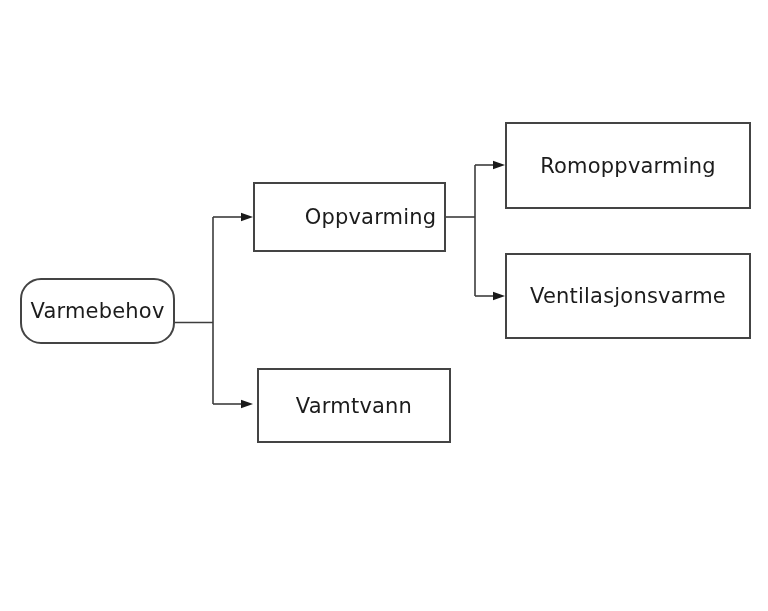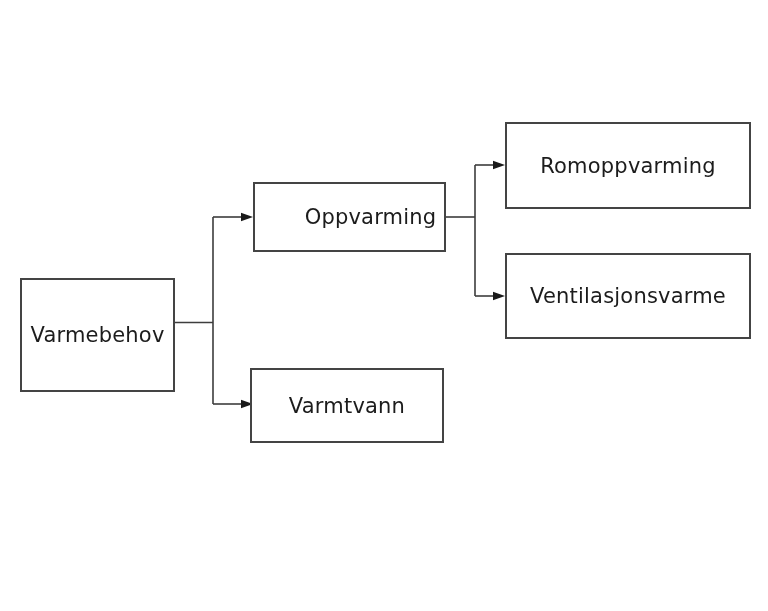--- a/index.html
+++ b/index.html
@@ -28,23 +28,23 @@
     border: 2px solid #444444;
     background: #ffffff;
     display: flex;
     align-items: center;
     justify-content: center;
     font-size: 21px;
     letter-spacing: 0.2px;
     color: #1c1c1c;
     white-space: nowrap;
   }
-  #n-varmebehov        { left: 20px;  top: 278px; width: 155px; height: 114px; }
+  #n-varmebehov        { left: 20px;  top: 278px; width: 155px; height: 66px; border-radius: 21px; }
   #n-oppvarming        { left: 253px; top: 182px; width: 193px; height: 70px; padding-left: 42px; }
-  #n-varmtvann         { left: 250px; top: 368px; width: 194px; height: 75px; }
+  #n-varmtvann         { left: 257px; top: 368px; width: 194px; height: 75px; }
   #n-romoppvarming     { left: 505px; top: 122px; width: 246px; height: 87px; }
   #n-ventilasjonsvarme { left: 505px; top: 253px; width: 246px; height: 86px; }
 
   .edge-line {
     fill: none;
     stroke: #3d3d3d;
     stroke-width: 1.6;
   }
   .arrowhead {
     fill: #1a1a1a;

